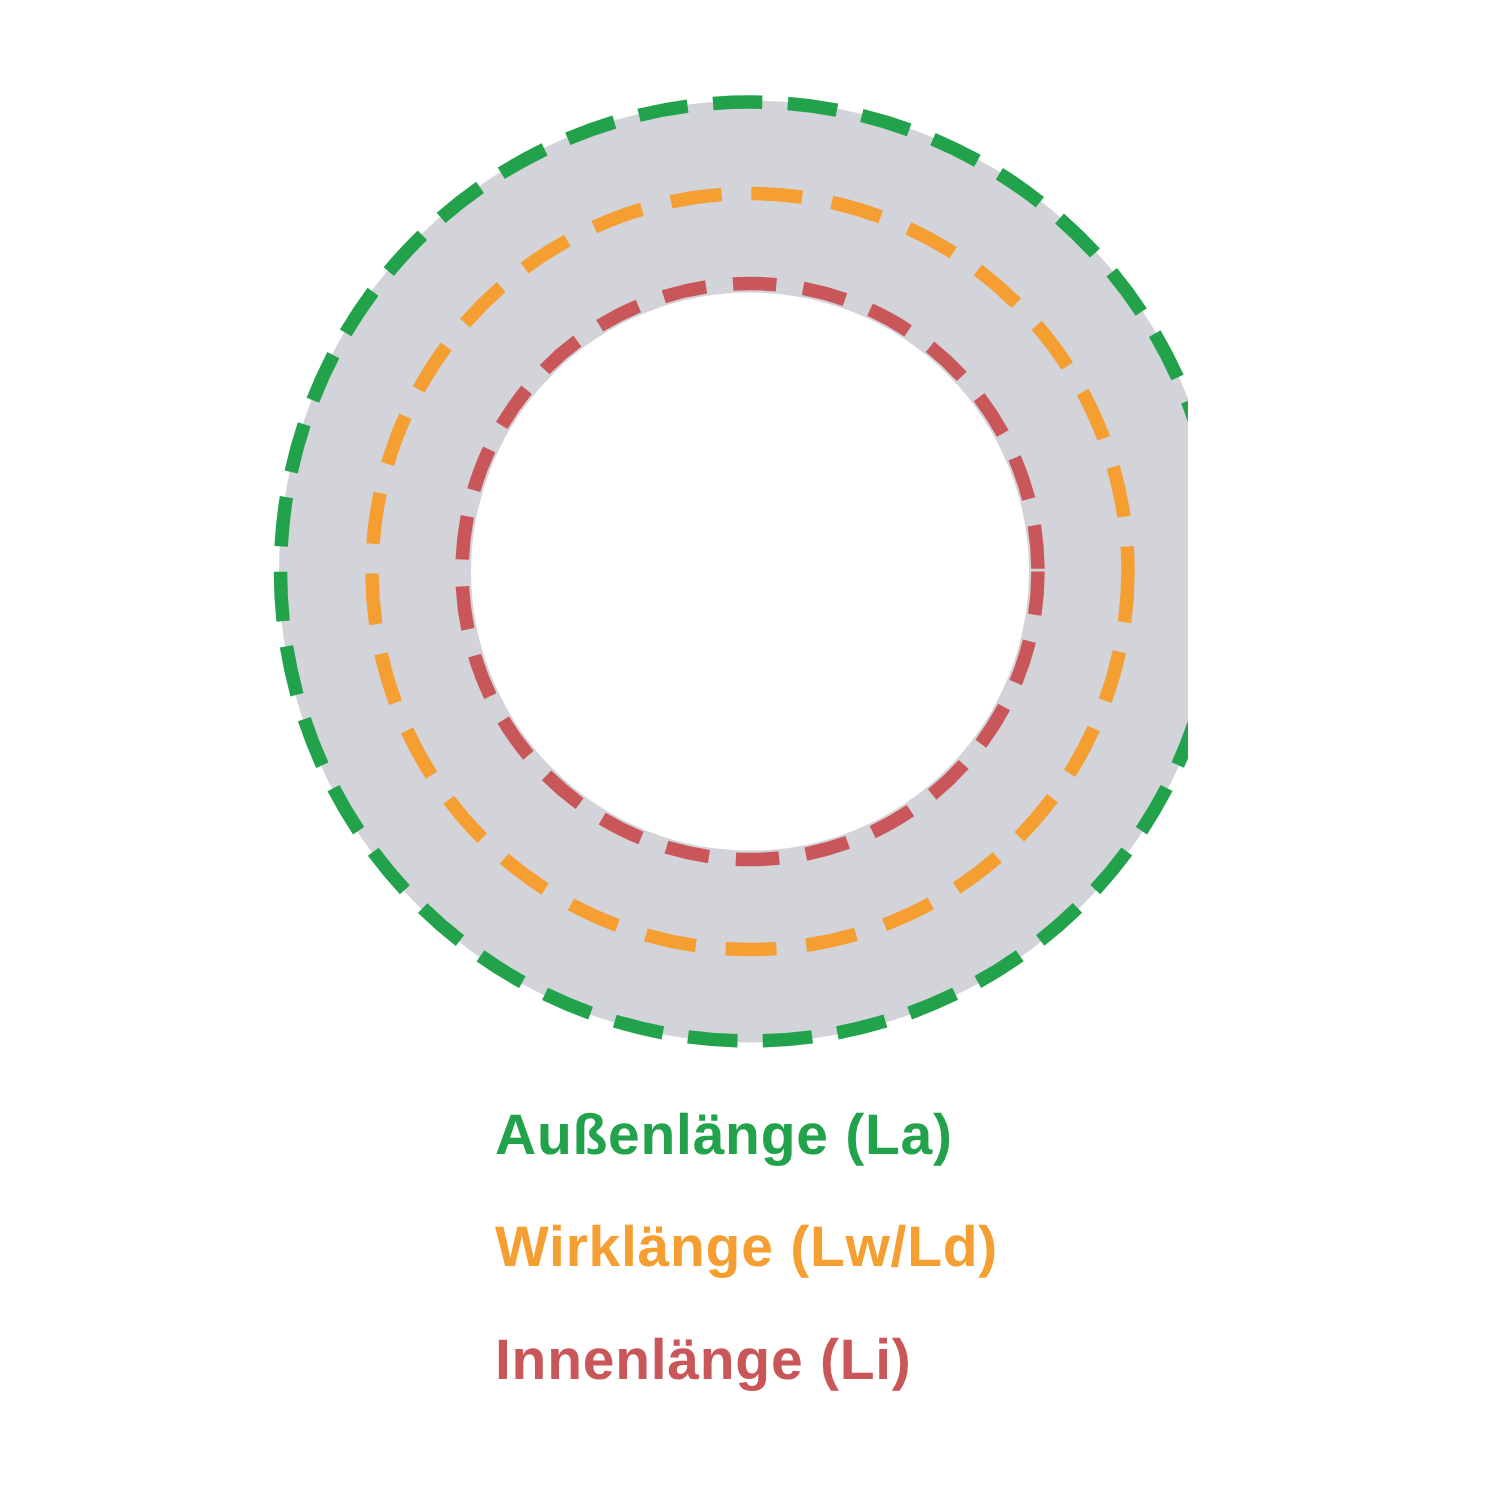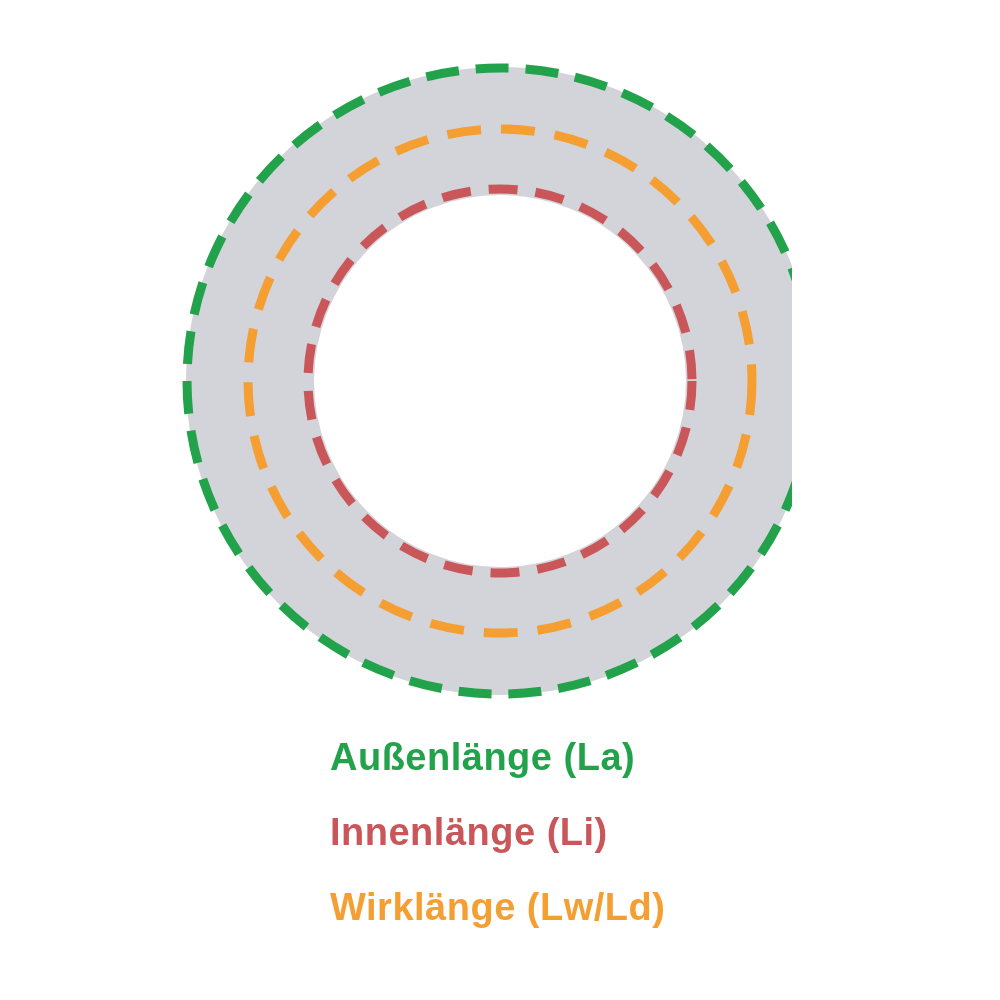--- a/index.html
+++ b/index.html
@@ -52,17 +52,17 @@
     <svg viewBox="0 0 1000 1000" aria-hidden="true">
         <circle cx="500" cy="381" r="250" fill="none" stroke="#d3d3da" stroke-width="128"></circle>
         <circle cx="500" cy="381" r="313" fill="none" stroke="#21a24b" stroke-width="9" stroke-dasharray="33 17" stroke-linecap="butt"></circle>
         <circle cx="500" cy="381" r="252" fill="none" stroke="#f59e31" stroke-width="9" stroke-dasharray="34 20" stroke-linecap="butt"></circle>
         <circle cx="500" cy="381" r="192" fill="none" stroke="#c9575a" stroke-width="9" stroke-dasharray="29 18" stroke-linecap="butt"></circle>
       </svg>
   </div>
 
   <div class="legend">
     <div class="legend-item" style="color: rgb(33, 162, 75);">Außenlänge (La)</div>
+    <div class="legend-item" style="color: rgb(245, 158, 49);">Wirklänge (Lw/Ld)</div>
     <div class="legend-item" style="color: rgb(201, 87, 90);">Innenlänge (Li)</div>
-    <div class="legend-item" style="color: rgb(245, 158, 49);">Wirklänge (Lw/Ld)</div>
   </div>
 
 </div>
 
 </body></html>

